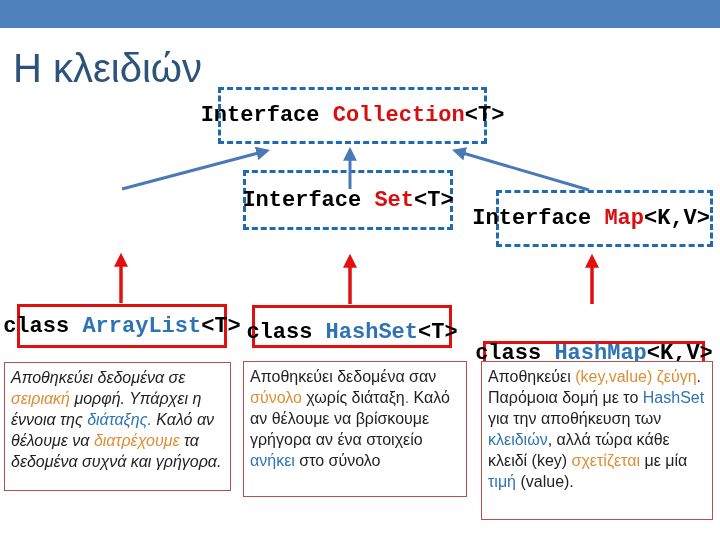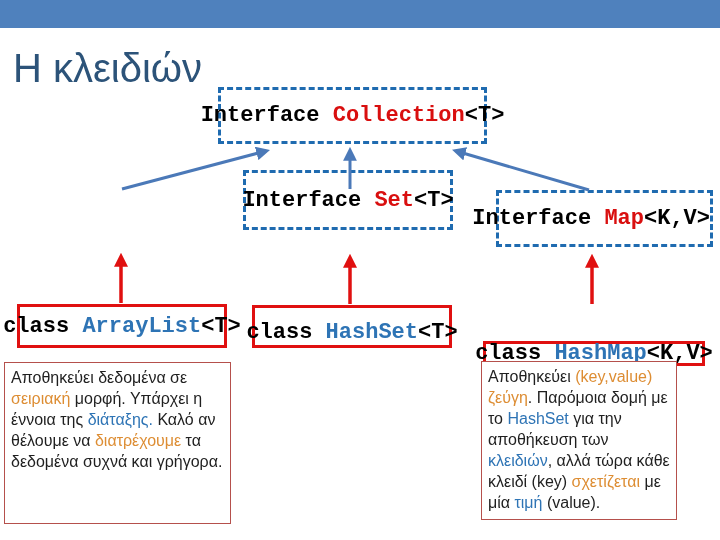--- a/index.html
+++ b/index.html
@@ -56,23 +56,23 @@
     position: absolute;
     box-sizing: border-box;
     border: 1px solid var(--desc-border);
     background: #ffffff;
     padding: 4px 6px;
     font-size: 16px;
     line-height: 21px;
     color: var(--body-text);
   }
   .desc p { margin: 0; }
-  .desc-list { left:   4px; top: 362px; width: 227px; height: 162px; }
+  .desc-list { left:   4px; top: 362px; width: 227px; height: 129px; font-style: italic; }
   .desc-set  { left: 243px; top: 361px; width: 224px; height: 136px; }
-  .desc-map  { left: 481px; top: 361px; width: 196px; height: 159px; }
+  .desc-map  { left: 481px; top: 361px; width: 232px; height: 159px; }
 
   .c-k { color: var(--body-text); }
   .c-r { color: var(--code-red); }
   .c-b { color: var(--code-blue); }
   .c-o { color: var(--text-orange); }
 
   .arrows {
     position: absolute;
     left: 0; top: 0;
     pointer-events: none;
@@ -113,20 +113,23 @@
   </div>
 
   <div class="node solid box-hashmap">
     <span class="code"><span class="c-k">class </span><span class="c-b">HashMap</span><span class="c-k">&lt;K,V&gt;</span></span>
   </div>
 
   <div class="desc desc-list">
     <p><span class="c-k">Αποθηκεύει δεδομένα σε </span><span class="c-o">σειριακή</span><span class="c-k"> μορφή. Υπάρχει η έννοια της </span><span class="c-b">διάταξης.</span><span class="c-k"> Καλό αν θέλουμε να </span><span class="c-o">διατρέχουμε</span><span class="c-k"> τα δεδομένα συχνά και γρήγορα.</span></p>
   </div>
 
+  <div class="desc desc-set">
+    <p><span class="c-k">Αποθηκεύει δεδομένα σαν </span><span class="c-o">σύνολο</span><span class="c-k"> χωρίς διάταξη</span><span class="c-b">.</span><span class="c-k"> Καλό αν θέλουμε να βρίσκουμε γρήγορα αν ένα στοιχείο </span><span class="c-b">ανήκει</span><span class="c-k"> στο σύνολο</span></p>
+  </div>
 
   <div class="desc desc-map">
     <p><span class="c-k">Αποθηκεύει </span><span class="c-o">(key,value) ζεύγη</span><span class="c-k">. Παρόμοια δομή με το </span><span class="c-b">HashSet</span><span class="c-k"> για την αποθήκευση των </span><span class="c-b">κλειδιών</span><span class="c-k">, αλλά τώρα κάθε κλειδί (key) </span><span class="c-o">σχετίζεται</span><span class="c-k"> με μία </span><span class="c-b">τιμή</span><span class="c-k"> (value).</span></p>
   </div>
 
   <svg class="arrows" width="720" height="540" viewBox="0 0 720 540" aria-hidden="true">
     <defs>
       <marker id="head-blue" viewBox="0 0 10 10" refX="7" refY="5" markerWidth="4.6" markerHeight="4.6" orient="auto">
         <path d="M0,0 L10,5 L0,10 z" class="head-blue"></path>
       </marker>

